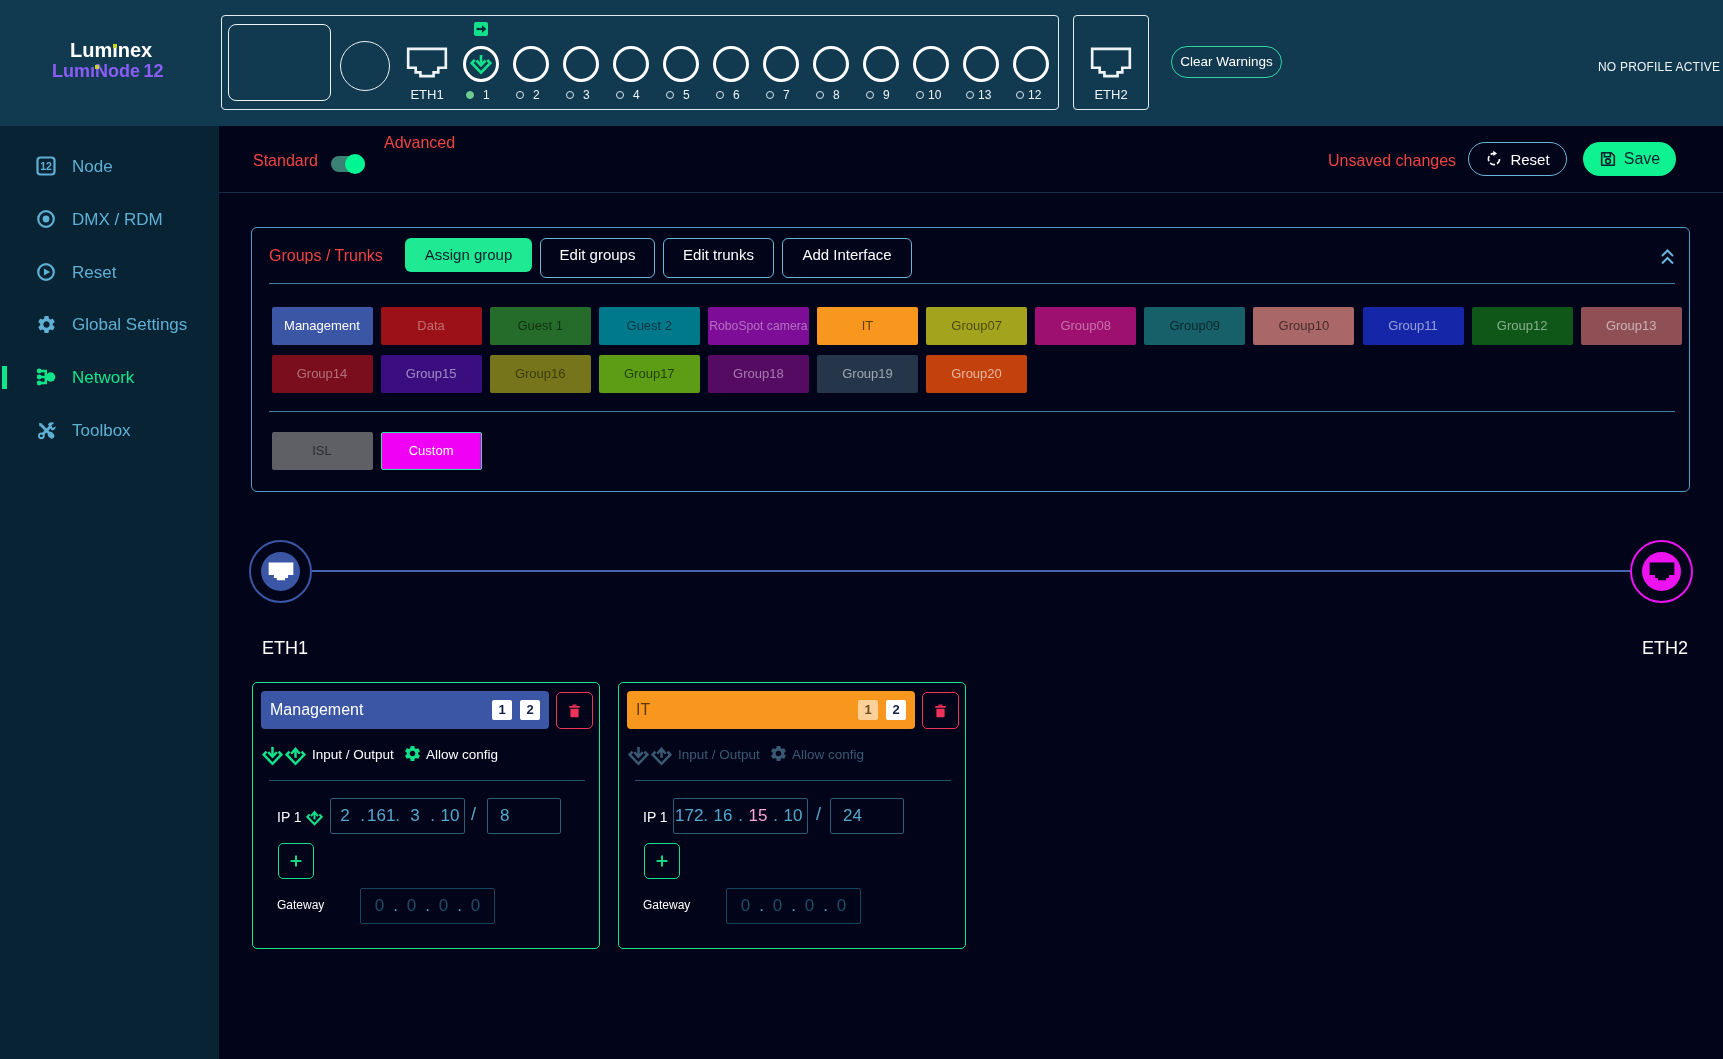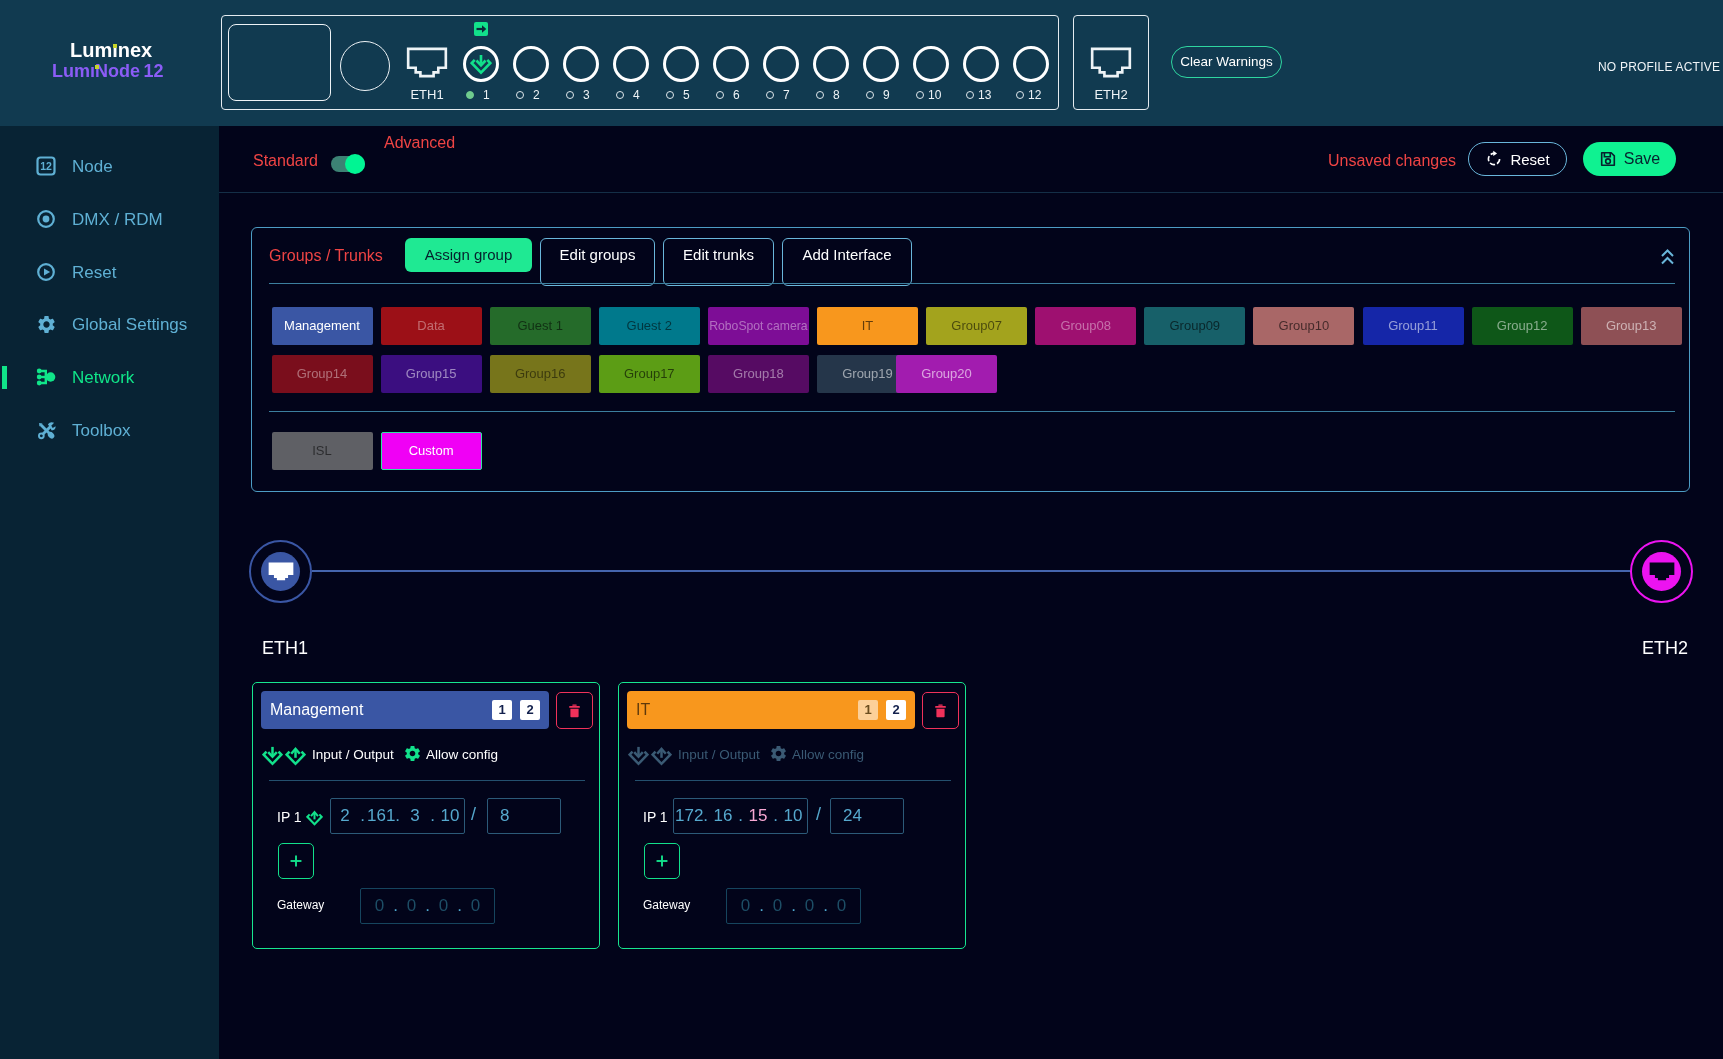--- a/index.html
+++ b/index.html
@@ -27,21 +27,21 @@
 .ltblue { color:#ef4444; }
 #stdlab { position:absolute; left:253px; top:152px; font-size:16px; }
 #advlab { position:absolute; left:384px; top:134px; font-size:16px; }
 #track { position:absolute; left:331px; top:156px; width:34px; height:16px; background:#3c8274; border-radius:8px; }
 #knob2 { position:absolute; left:345px; top:154px; width:20px; height:20px; background:#00f593; border-radius:50%; }
 #unsaved { position:absolute; left:1328px; top:152px; font-size:16px; }
 #resetbtn { position:absolute; left:1468px; top:142px; width:99px; height:34px; border:1px solid #69b6da; border-radius:17px; color:#fff; font-size:15px; display:flex; align-items:center; justify-content:center; gap:7px; }
 #savebtn { position:absolute; left:1583px; top:142px; width:93px; height:34px; background:#0ff291; border-radius:17px; color:#07222e; font-size:16px; display:flex; align-items:center; justify-content:center; gap:7px; }
 #gpanel { position:absolute; left:251px; top:227px; width:1439px; height:265px; border:1px solid #4d9dc4; border-radius:6px; }
 #gtitle { position:absolute; left:17px; top:19px; font-size:16px; }
-.gbtn { position:absolute; top:10px; height:48px; border:1px solid #69b6da; border-radius:6px; color:#fff; font-size:15px; text-align:center; line-height:32px; }
+.gbtn { position:absolute; top:10px; height:40px; border:1px solid #69b6da; border-radius:6px; color:#fff; font-size:15px; text-align:center; line-height:32px; }
 #assignbtn { position:absolute; left:153px; top:10px; width:127px; height:34px; background:#1fe993; border-radius:6px; color:#05202c; font-size:15px; text-align:center; line-height:34px; }
 .gsep { position:absolute; left:17px; height:1px; background:#3c7f9e; }
 .chip { position:absolute; width:101px; height:38px; border-radius:2px; font-size:13px; text-align:center; line-height:38px; white-space:nowrap; overflow:hidden; }
 #collapse { position:absolute; left:1408px; top:20px; }
 .nodeO { position:absolute; top:540px; width:63px; height:63px; border-radius:50%; }
 .nodeI { position:absolute; top:552px; width:39px; height:39px; border-radius:50%; display:flex; align-items:center; justify-content:center; }
 #ethline { position:absolute; left:312px; top:570px; width:1318px; height:2px; background:#4565ae; }
 .nlab { position:absolute; top:638px; color:#fff; font-size:18px; }
 .card { position:absolute; top:682px; width:348px; height:267px; border:1.5px solid #17e68f; border-radius:5px; }
 .chead { position:absolute; left:8px; top:8px; width:288px; height:38px; border-radius:4px; font-size:16px; }
@@ -211,21 +211,21 @@
 <div class="chip" style="left:1001.4px;top:79px;background:#a96767;color:rgba(0,0,0,0.6);">Group10</div>
 <div class="chip" style="left:1110.5px;top:79px;background:#1526a8;color:rgba(255,255,255,0.55);">Group11</div>
 <div class="chip" style="left:1219.6px;top:79px;background:#0e5718;color:rgba(255,255,255,0.5);">Group12</div>
 <div class="chip" style="left:1328.7px;top:79px;background:#8e5055;color:rgba(255,255,255,0.55);">Group13</div>
 <div class="chip" style="left:19.5px;top:127px;background:#7a0e1c;color:rgba(255,255,255,0.4);">Group14</div>
 <div class="chip" style="left:128.6px;top:127px;background:#3b0e80;color:rgba(255,255,255,0.5);">Group15</div>
 <div class="chip" style="left:237.7px;top:127px;background:#77751b;color:rgba(0,0,0,0.5);">Group16</div>
 <div class="chip" style="left:346.8px;top:127px;background:#5c9d15;color:rgba(0,0,0,0.6);">Group17</div>
 <div class="chip" style="left:455.9px;top:127px;background:#560b63;color:rgba(255,255,255,0.45);">Group18</div>
 <div class="chip" style="left:565.0px;top:127px;background:#25364a;color:rgba(255,255,255,0.55);">Group19</div>
-<div class="chip" style="left:644px;top:127px;background:#a21caf;color:rgba(255,255,255,0.6);">Group20</div>
+<div class="chip" style="left:674px;top:127px;background:#c2410c;color:rgba(255,255,255,0.6);">Group20</div>
 <div class="gsep" style="top:183px;width:1406px;"></div>
 <div class="chip" style="left:19.5px;top:204px;background:#5f6065;color:rgba(0,0,0,0.55);">ISL</div>
 <div class="chip" style="left:128.6px;top:204px;background:#f000f5;color:#fff;border:1.5px solid #2ee6a0;line-height:35px;">Custom</div>
 </div>
 <div id="ethline"></div>
 <div class="nodeO" style="left:249px;border:2.5px solid #3a56a4;"></div>
 <div class="nodeI" style="left:261px;background:#3a56a4;">
       <svg width="26" height="20" viewBox="0 0 44 34">
 <path d="M1,1 H43 V22 H34 V27 H29 V31 H15 V27 H10 V22 H1 Z" fill="#ffffff"></path>
       </svg>

